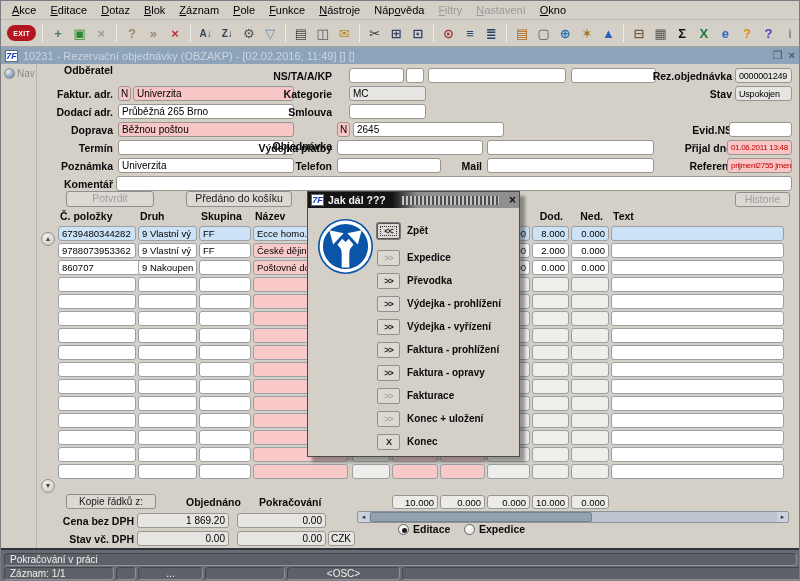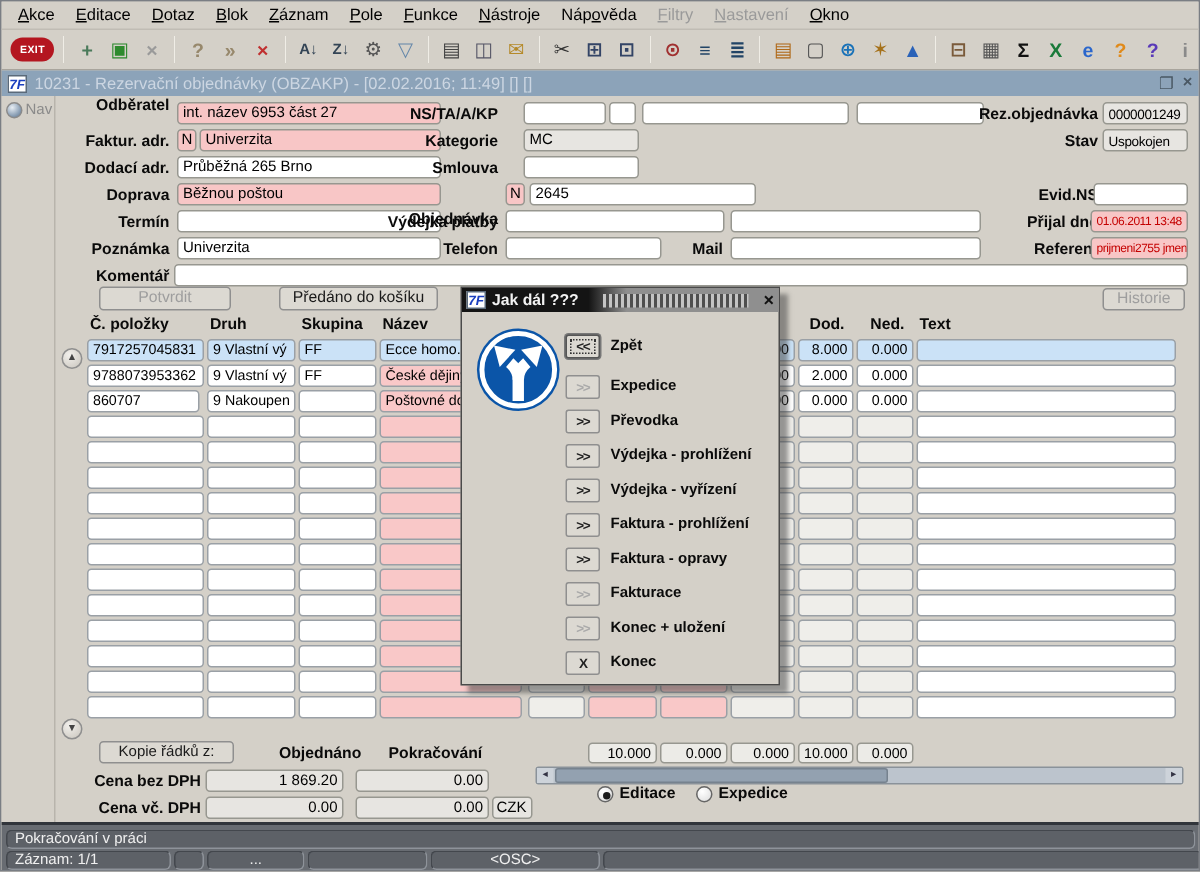--- a/index.html
+++ b/index.html
@@ -135,21 +135,20 @@
   </span>
 </div>
 
 <div id="main">
   <div id="navstrip">
     <span class="nav-orb"></span>
     <span class="nav-txt">Nav</span>
   </div>
 
   <span class="lbl" style="left:36px;top:0;width:76px">Odběratel</span>
-  <span class="fld pink" style="left:117px;top:4px;width:176px">int. název 6953 část 27</span>
 
   <span class="lbl" style="left:36px;top:24px;width:76px">Faktur. adr.</span>
   <span class="fld pink" style="left:117px;top:22px;width:13px;padding:1px 2px">N</span>
   <span class="fld pink" style="left:132px;top:22px;width:161px">Univerzita</span>
 
   <span class="lbl" style="left:36px;top:42px;width:76px">Dodací adr.</span>
   <span class="fld" style="left:117px;top:40px;width:176px">Průběžná 265 Brno</span>
 
   <span class="lbl" style="left:36px;top:60px;width:76px">Doprava</span>
   <span class="fld pink" style="left:117px;top:58px;width:176px">Běžnou poštou</span>
@@ -208,21 +207,21 @@
   <span class="btn disabled" style="left:734px;top:128px;width:55px;height:15px">Historie</span>
 
   <div id="tablewrap">
       <span class="th" style="top: 146px; left: 59px;">Č. položky</span>
       <span class="th" style="top: 146px; left: 139px;">Druh</span>
       <span class="th" style="top: 146px; left: 200px;">Skupina</span>
       <span class="th" style="top: 146px; left: 254px;">Název</span>
       <span class="th" style="top: 146px; left: 531px; width: 31px; text-align: right;">Dod.</span>
       <span class="th" style="top: 146px; left: 570px; width: 32px; text-align: right;">Ned.</span>
       <span class="th" style="top: 146px; left: 612px;">Text</span>
-      <span class="cell" style="left: 57px; top: 162px; width: 78px; background: rgb(203, 226, 247);">7917257045831</span>
+      <span class="cell" style="left: 57px; top: 162px; width: 78px; background: rgb(203, 226, 247);">6739480344282</span>
       <span class="cell" style="left: 137px; top: 162px; width: 59px; background: rgb(203, 226, 247);">9 Vlastní vý</span>
       <span class="cell" style="left: 198px; top: 162px; width: 52px; background: rgb(203, 226, 247);">FF</span>
       <span class="cell" style="left: 252px; top: 162px; width: 95px; background: rgb(203, 226, 247);">Ecce homo. Esej</span>
       <span class="cell" style="left: 351px; top: 162px; width: 38px; background: rgb(203, 226, 247); text-align: right;"></span>
       <span class="cell" style="left: 391px; top: 162px; width: 46px; background: rgb(203, 226, 247); text-align: right;"></span>
       <span class="cell" style="left: 439px; top: 162px; width: 45px; background: rgb(203, 226, 247); text-align: right;"></span>
       <span class="cell" style="left: 486px; top: 162px; width: 43px; background: rgb(203, 226, 247); text-align: right;">0.000</span>
       <span class="cell" style="left: 531px; top: 162px; width: 37px; background: rgb(203, 226, 247); text-align: right;">8.000</span>
       <span class="cell" style="left: 570px; top: 162px; width: 38px; background: rgb(203, 226, 247); text-align: right;">0.000</span>
       <span class="cell" style="left: 610px; top: 162px; width: 173px; background: rgb(203, 226, 247);"></span>
@@ -230,21 +229,21 @@
       <span class="cell" style="left: 137px; top: 179px; width: 59px; background: rgb(255, 255, 255);">9 Vlastní vý</span>
       <span class="cell" style="left: 198px; top: 179px; width: 52px; background: rgb(255, 255, 255);">FF</span>
       <span class="cell" style="left: 252px; top: 179px; width: 95px; background: rgb(249, 200, 200);">České dějiny ve</span>
       <span class="cell" style="left: 351px; top: 179px; width: 38px; background: rgb(239, 238, 234); text-align: right;"></span>
       <span class="cell" style="left: 391px; top: 179px; width: 46px; background: rgb(239, 238, 234); text-align: right;"></span>
       <span class="cell" style="left: 439px; top: 179px; width: 45px; background: rgb(239, 238, 234); text-align: right;"></span>
       <span class="cell" style="left: 486px; top: 179px; width: 43px; background: rgb(255, 255, 255); text-align: right;">0.000</span>
       <span class="cell" style="left: 531px; top: 179px; width: 37px; background: rgb(255, 255, 255); text-align: right;">2.000</span>
       <span class="cell" style="left: 570px; top: 179px; width: 38px; background: rgb(255, 255, 255); text-align: right;">0.000</span>
       <span class="cell" style="left: 610px; top: 179px; width: 173px; background: rgb(255, 255, 255);"></span>
-      <span class="cell" style="left: 57px; top: 196px; width: 75px; background: rgb(255, 255, 255);">860707</span>
+      <span class="cell" style="left: 57px; top: 196px; width: 98px; background: rgb(255, 255, 255);">860707</span>
       <span class="cell" style="left: 137px; top: 196px; width: 59px; background: rgb(255, 255, 255);">9 Nakoupen</span>
       <span class="cell" style="left: 198px; top: 196px; width: 52px; background: rgb(255, 255, 255);"></span>
       <span class="cell" style="left: 252px; top: 196px; width: 95px; background: rgb(249, 200, 200);">Poštovné do 2 k</span>
       <span class="cell" style="left: 351px; top: 196px; width: 38px; background: rgb(239, 238, 234); text-align: right;"></span>
       <span class="cell" style="left: 391px; top: 196px; width: 46px; background: rgb(239, 238, 234); text-align: right;"></span>
       <span class="cell" style="left: 439px; top: 196px; width: 45px; background: rgb(239, 238, 234); text-align: right;"></span>
       <span class="cell" style="left: 486px; top: 196px; width: 43px; background: rgb(255, 255, 255); text-align: right;">0.000</span>
       <span class="cell" style="left: 531px; top: 196px; width: 37px; background: rgb(255, 255, 255); text-align: right;">0.000</span>
       <span class="cell" style="left: 570px; top: 196px; width: 38px; background: rgb(255, 255, 255); text-align: right;">0.000</span>
       <span class="cell" style="left: 610px; top: 196px; width: 173px; background: rgb(255, 255, 255);"></span>
@@ -393,21 +392,21 @@
       <span class="tot" style="left: 439px; top: 431px; width: 45px;">0.000</span>
       <span class="tot" style="left: 486px; top: 431px; width: 43px;">0.000</span>
       <span class="tot" style="left: 531px; top: 431px; width: 37px;">10.000</span>
       <span class="tot" style="left: 570px; top: 431px; width: 38px;">0.000</span>
     </div>
 
   <span class="lbl" style="left:40px;top:451px;width:93px">Cena bez DPH</span>
   <span class="fld gray" style="left:136px;top:449px;width:92px;text-align:right">1 869.20</span>
   <span class="fld gray" style="left:236px;top:449px;width:89px;text-align:right">0.00</span>
 
-  <span class="lbl" style="left:40px;top:469px;width:93px">Cena vč. DPH</span>
+  <span class="lbl" style="left:40px;top:469px;width:93px">Stav vč. DPH</span>
   <span class="fld gray" style="left:136px;top:467px;width:92px;text-align:right">0.00</span>
   <span class="fld gray" style="left:236px;top:467px;width:89px;text-align:right">0.00</span>
   <span class="fld gray" style="left:327px;top:467px;width:27px;padding:1px 2px">CZK</span>
 </div>
 
 <div id="hsb">
   <span class="ar" style="left:0">◂</span>
   <span class="thumb"></span>
   <span class="ar" style="right:0">▸</span>
 </div>

